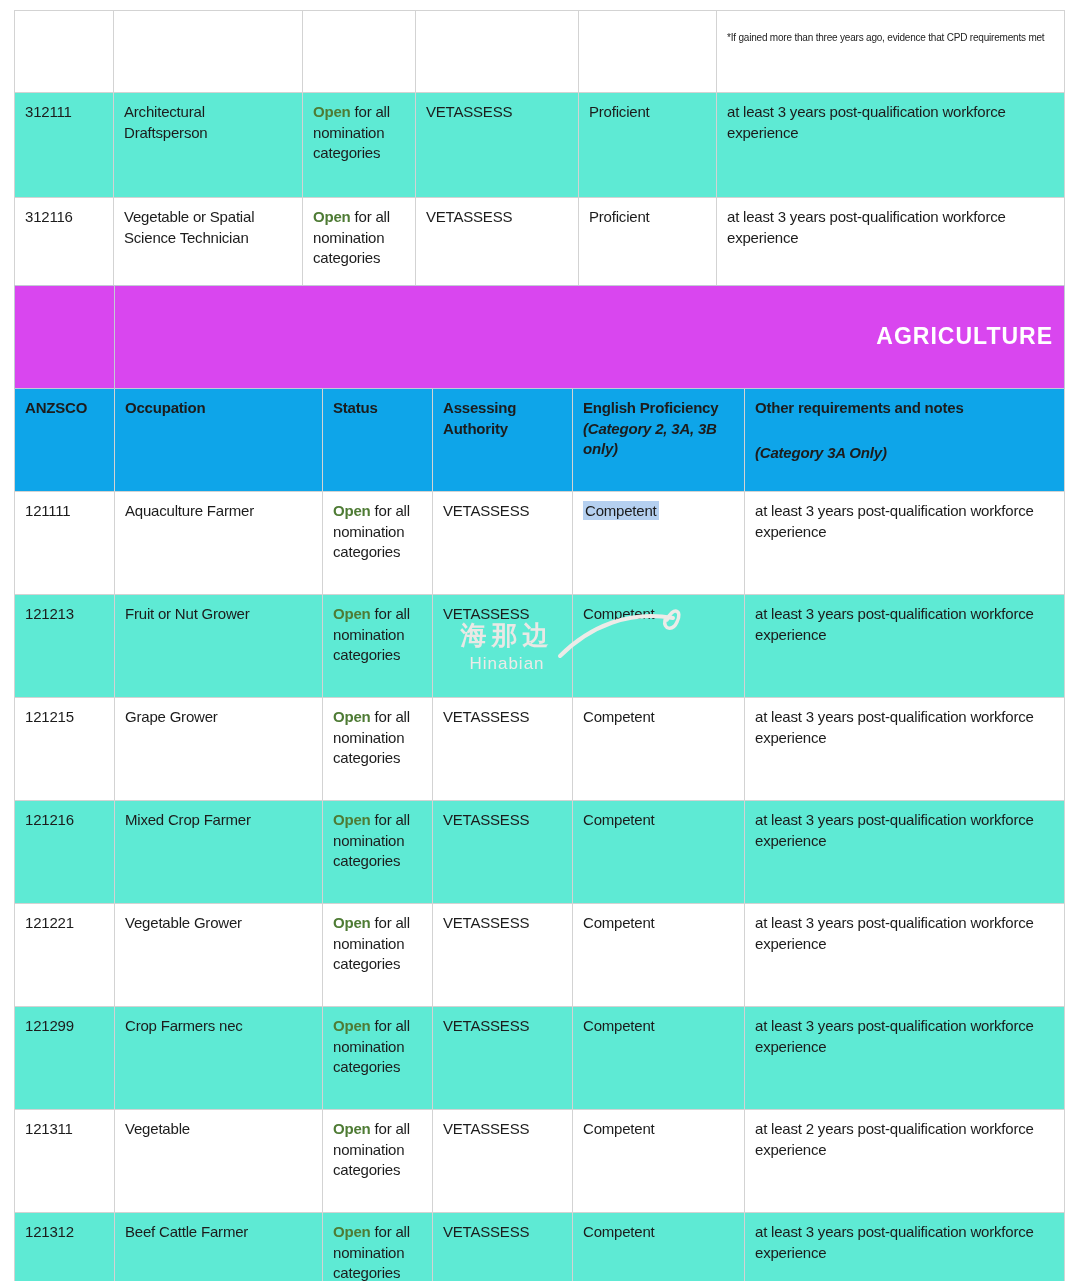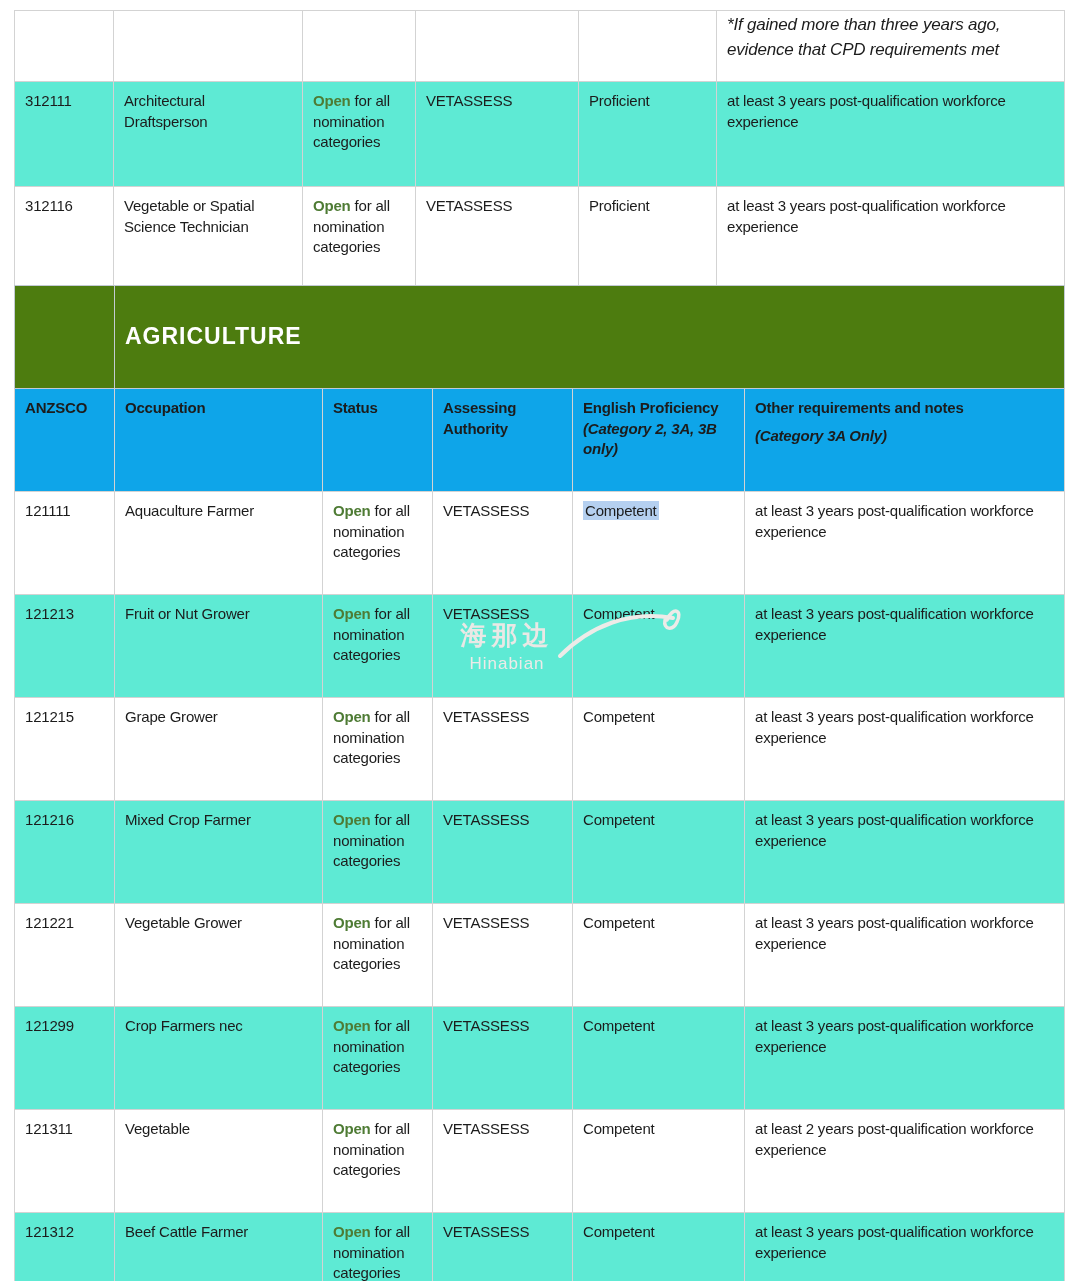--- a/index.html
+++ b/index.html
@@ -22,42 +22,43 @@
     vertical-align:top;
     padding:9px 11px 9px 10px;
     font-size:15px;line-height:1.38;letter-spacing:-0.2px;
     word-wrap:break-word;
   }
   #top-table .note-row td{height:52px;}
   #top-table tbody tr.r0 td{height:86px;}
   #top-table tbody tr.r1 td{height:89px;}
   #ag-table tbody tr td{height:84px;}
 
-  .note-cell{font-style:italic;font-size:17px;line-height:1.45;padding-top:2px;}
+  .note-cell{font-size:10px;line-height:1.45;padding-top:20px;}
 
   tr.shaded td{background:#5eead4;}
 
   .open{color:#4e7b34;font-weight:bold;}
   .hl{background:#b5d0f0;padding:1px 2px;}
 
   
   .banner-row td{
-    background:#4d7c0f;height:56px;vertical-align:middle;
+    background:#d946ef;height:56px;vertical-align:middle;
     border-color:#c3cad4;
+    text-align:right;
   }
   .banner-title{
     color:#ffffff;font-weight:bold;font-size:23px;letter-spacing:1px;
   }
 
   
   .header-row td{
     background:#0ea5e9;font-weight:bold;height:84px;
   }
   .sub-italic{font-style:italic;}
-  .other-sub{display:block;margin-top:7px;font-style:italic;}
+  .other-sub{display:block;margin-top:24px;font-style:italic;}
 
   
   .wm-center{
     position:absolute;left:452px;top:618px;z-index:5;pointer-events:none;
     text-align:center;width:110px;
   }
   .wm-cn{font-size:26px;letter-spacing:5px;color:#eae8e5;font-weight:bold;}
   .wm-en{font-size:17px;letter-spacing:1px;color:#edebe8;margin-top:1px;}
   .wm-swoosh{position:absolute;left:555px;top:598px;z-index:5;pointer-events:none;}
 

